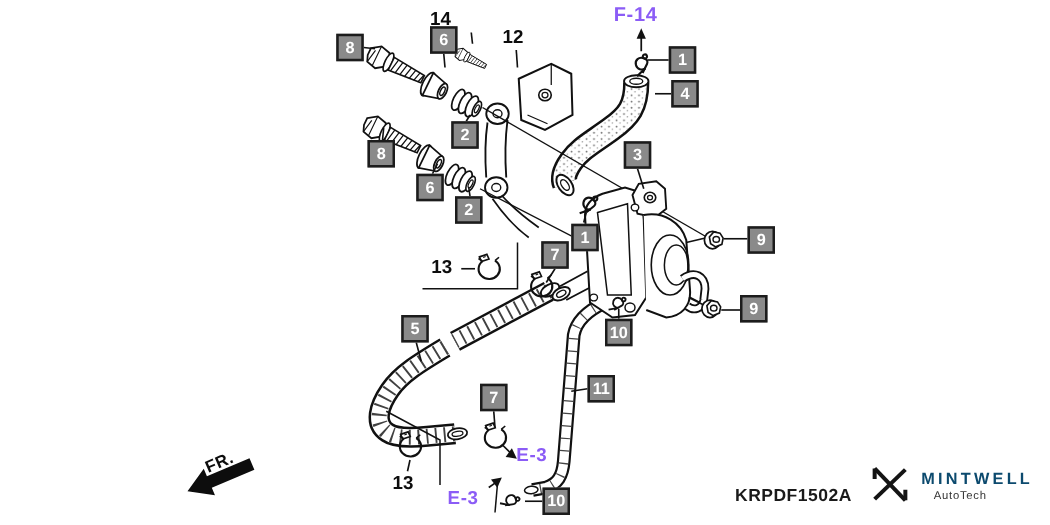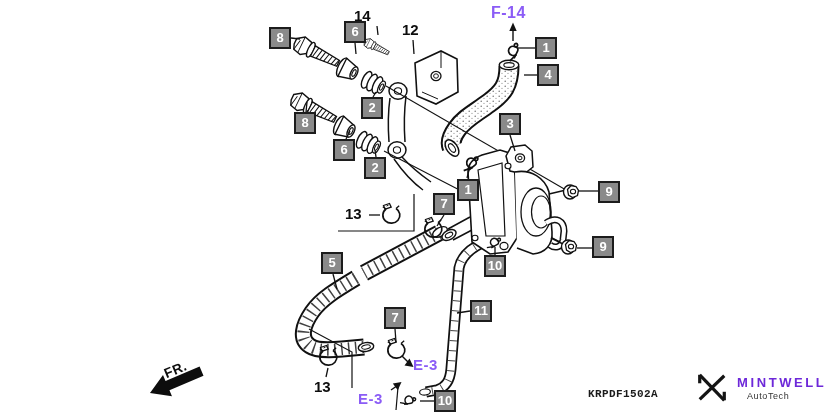--- a/index.html
+++ b/index.html
@@ -4,24 +4,24 @@
 <style>
   html,body{margin:0;padding:0;background:#fff;}
   .stage{position:relative;width:840px;height:420px;background:#ffffff;overflow:hidden;
          font-family:"Liberation Sans","DejaVu Sans",sans-serif;}
   .stage svg.art{position:absolute;left:0;top:0;}
   .co{position:absolute;width:22px;height:22px;background:#8a8a8a;border:2px solid #1c1c1c;
       box-sizing:border-box;color:#fff;font-size:13px;font-weight:bold;line-height:18px;
       text-align:center;cursor:pointer;}
   .pt{position:absolute;color:#0d0d0d;font-size:15px;font-weight:bold;white-space:nowrap;}
   .ref{position:absolute;color:#8b5cf6;font-size:15px;font-weight:bold;letter-spacing:.5px;white-space:nowrap;}
-  .code{position:absolute;left:588px;top:388px;color:#1a1a1a;font-size:11px;font-weight:bold;letter-spacing:.4px;font-family:Liberation Mono, monospace;}
+  .code{position:absolute;left:588px;top:388px;color:#1a1a1a;font-size:14px;font-weight:bold;letter-spacing:.4px;}
   .logo{position:absolute;left:695px;top:371px;display:flex;align-items:center;gap:8px;}
   .logo .txt{display:flex;flex-direction:column;}
-  .logo .nm{color:#6d28d9;font-size:13px;font-weight:bold;letter-spacing:2.6px;text-align:center;}
+  .logo .nm{color:#0c4a6e;font-size:13px;font-weight:bold;letter-spacing:2.6px;text-align:center;}
   .logo .sb{color:#333;font-size:9px;letter-spacing:.6px;margin-left:10px;margin-top:1px;}
 </style>
 </head>
 <body>
 
 <div class="stage">
 
 <svg class="art" width="840" height="420" viewBox="0 0 840 420">
   <defs>
     <pattern id="stip" width="6" height="5" patternUnits="userSpaceOnUse">
@@ -221,21 +221,21 @@
 <div class="co" style="left:457px;top:179px">1</div>
 <div class="co" style="left:433px;top:193px">7</div>
 <div class="co" style="left:598px;top:181px">9</div>
 <div class="co" style="left:592px;top:236px">9</div>
 <div class="co" style="left:321px;top:252px">5</div>
 <div class="co" style="left:484px;top:255px">10</div>
 <div class="co" style="left:470px;top:300px">11</div>
 <div class="co" style="left:384px;top:307px">7</div>
 <div class="co" style="left:434px;top:390px">10</div>
 
-<div class="pt" style="left:354px;top:7px">14</div>
+<div class="pt" style="left:344px;top:7px">14</div>
 <div class="pt" style="left:402px;top:21px">12</div>
 <div class="pt" style="left:345px;top:205px">13</div>
 <div class="pt" style="left:314px;top:378px">13</div>
 <div class="ref" style="left:491px;top:4px;font-size:16px">F-14</div>
 <div class="ref" style="left:413px;top:356px">E-3</div>
 <div class="ref" style="left:358px;top:390px">E-3</div>
 
 <div class="code">KRPDF1502A</div>
 
 <div class="logo">

